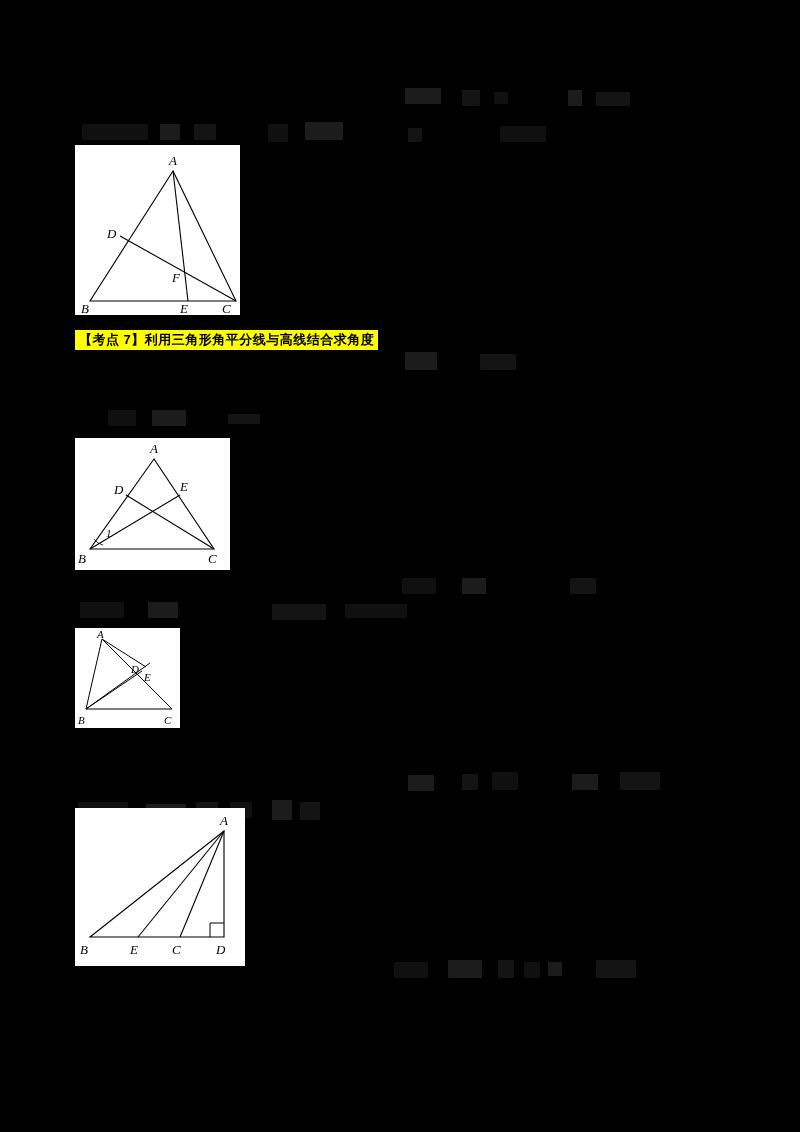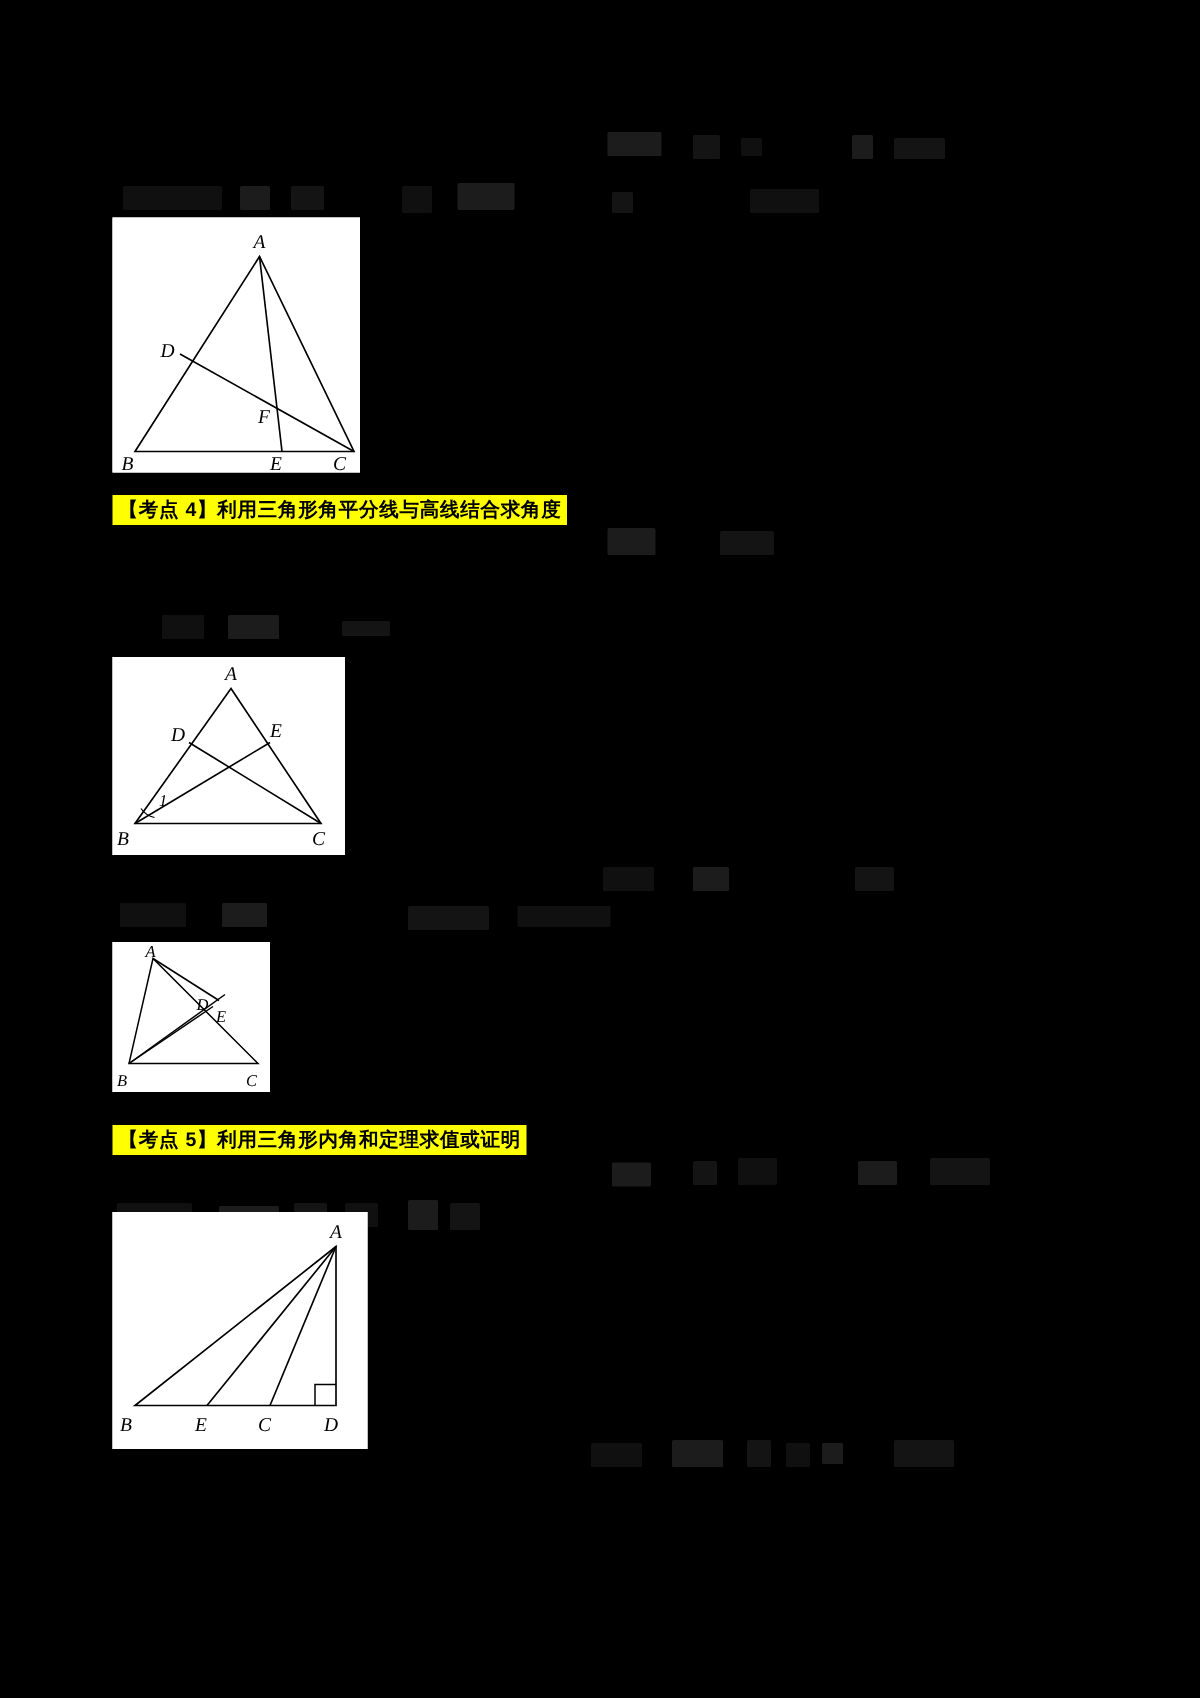--- a/index.html
+++ b/index.html
@@ -120,21 +120,21 @@
       </g>
       <text class="fig-label" x="93" y="19">A</text>
       <text class="fig-label" x="31" y="92">D</text>
       <text class="fig-label" x="96" y="136">F</text>
       <text class="fig-label" x="5" y="167">B</text>
       <text class="fig-label" x="104" y="167">E</text>
       <text class="fig-label" x="146" y="167">C</text>
     </svg>
   </div>
 
-  <div class="highlight-bar" style="left:75px; top:330px;">【考点 4】利用三角形角平分线与高线结合求角度</div>
+  <div class="highlight-bar" style="left:75px; top:330px;">【考点 7】利用三角形角平分线与高线结合求角度</div>
 
   <div class="figure" style="left:75px; top:438px; width:155px; height:132px;">
     <svg width="153" height="130" viewBox="0 0 153 130">
       <g stroke="#000000" stroke-width="1.1" fill="none">
         <path d="M78,20 L14,110 L138,110 Z"></path>
         <path d="M14,110 L104,56"></path>
         <path d="M138,110 L50,56"></path>
         <path d="M18,100 A14,14 0 0 0 27,106" stroke-width="0.8"></path>
       </g>
       <text class="fig-label" x="74" y="14">A</text>
@@ -155,21 +155,20 @@
         <path d="M26,10 L70,38"></path>
       </g>
       <text class="fig-label small" x="21" y="9">A</text>
       <text class="fig-label small" x="55" y="44">D</text>
       <text class="fig-label small" x="68" y="52">E</text>
       <text class="fig-label small" x="2" y="95">B</text>
       <text class="fig-label small" x="88" y="95">C</text>
     </svg>
   </div>
 
-  <div class="highlight-bar" style="left:75px; top:750px;">【考点 5】利用三角形内角和定理求值或证明</div>
 
   <div class="figure" style="left:75px; top:808px; width:170px; height:158px;">
     <svg width="168" height="156" viewBox="0 0 168 156">
       <g stroke="#000000" stroke-width="1.1" fill="none">
         <path d="M148,22 L14,128 L148,128 Z"></path>
         <path d="M148,22 L62,128"></path>
         <path d="M148,22 L104,128"></path>
         <path d="M134,128 L134,114 L148,114" stroke-width="1"></path>
       </g>
       <text class="fig-label" x="144" y="16">A</text>

